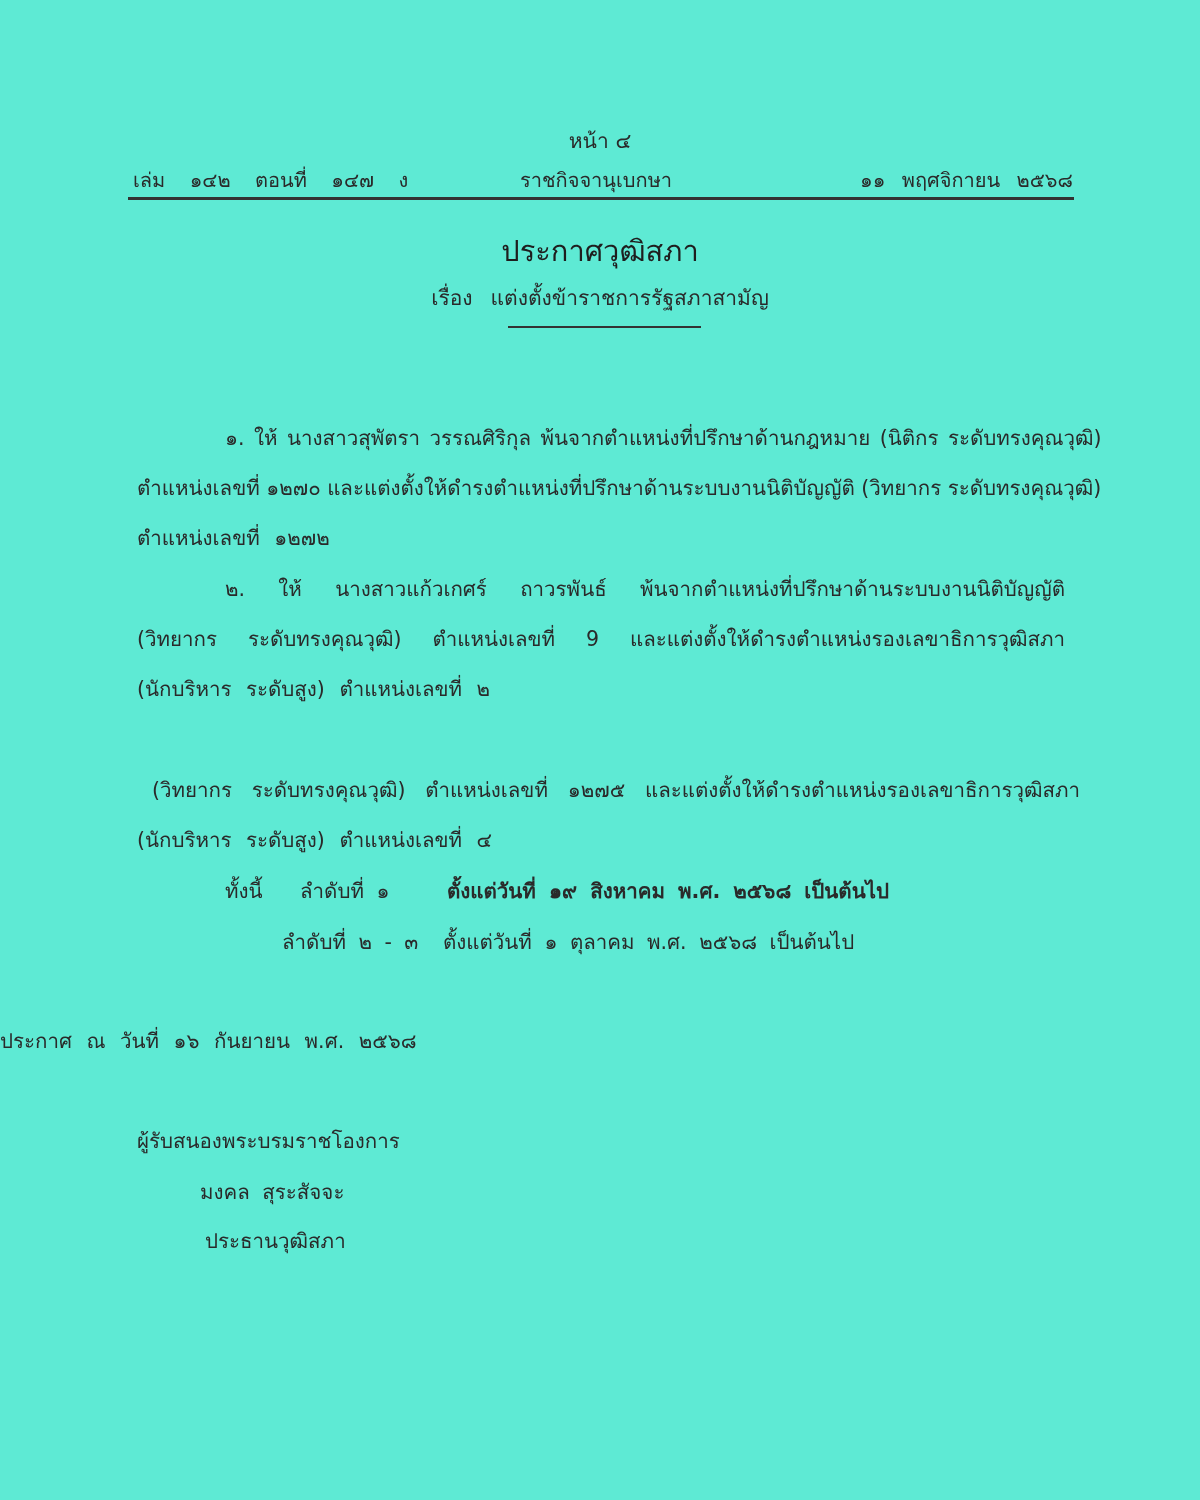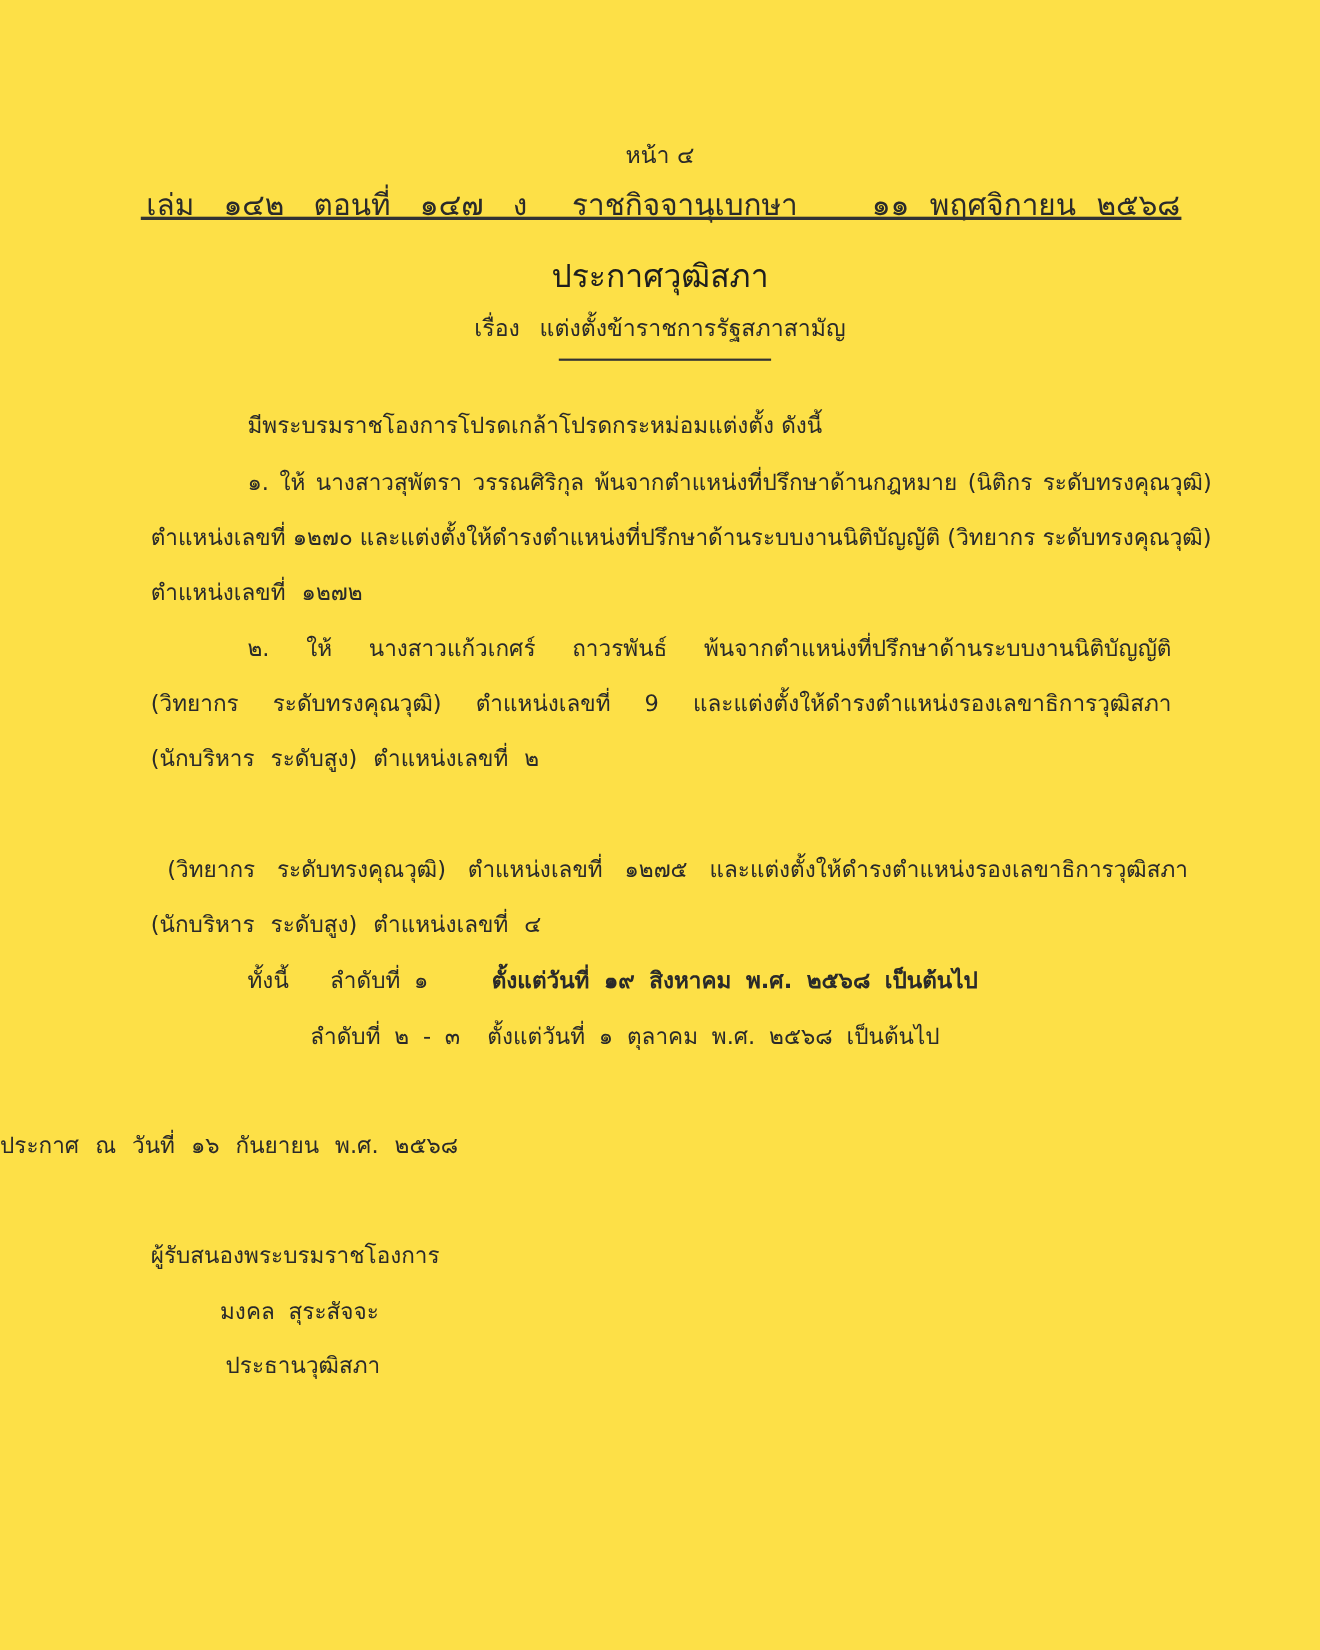--- a/index.html
+++ b/index.html
@@ -13,31 +13,31 @@
       position: relative;
       font-family: "DejaVu Sans", "Liberation Sans", sans-serif;
       color: #222222;
       overflow: hidden;
     }
     .page {
       position: absolute;
       left: 0; top: 0;
       width: 1200px;
       height: 1500px;
-      background: #fde047;
+      background: #5eead4;
     }
     .abs { position: absolute; white-space: nowrap; }
 
     .page-number {
       left: 0; width: 1200px; top: 124px;
       text-align: center; font-size: 21px; color: #2a2a2a;
     }
     .header-row {
       position: absolute; left: 133px; width: 940px; top: 164px;
-      height: 32px; font-size: 27px; color: #2a2a2a;
+      height: 32px; font-size: 20px; color: #2a2a2a;
     }
     .header-left { position: absolute; left: 0; top: 0; white-space: nowrap; word-spacing: 18px; }
     .header-center { position: absolute; left: 387px; top: 0; white-space: nowrap; }
     .header-right { position: absolute; right: 0; top: 0; white-space: nowrap; word-spacing: 10px; }
     .header-rule {
       position: absolute; left: 128px; width: 946px; top: 197px; height: 3px;
       background: #333333;
     }
 
     .title {
@@ -79,21 +79,20 @@
     <span class="header-right">๑๑ พฤศจิกายน ๒๕๖๘</span>
   </div>
   <div class="header-rule"></div>
 
   <div class="abs title">ประกาศวุฒิสภา</div>
   <div class="abs subject">
     <span class="label">เรื่อง</span><span>แต่งตั้งข้าราชการรัฐสภาสามัญ</span>
   </div>
   <div class="title-rule"></div>
 
-  <div class="line body-text intro">มีพระบรมราชโองการโปรดเกล้าโปรดกระหม่อมแต่งตั้ง ดังนี้</div>
 
   <div class="line body-text justify" style="left:225px; width:840px; top:421px; word-spacing:3px;">๑. ให้ นางสาวสุพัตรา วรรณศิริกุล พ้นจากตำแหน่งที่ปรึกษาด้านกฎหมาย (นิติกร ระดับทรงคุณวุฒิ)</div>
   <div class="line body-text justify" style="left:137px; width:928px; top:471px;">ตำแหน่งเลขที่ ๑๒๗๐ และแต่งตั้งให้ดำรงตำแหน่งที่ปรึกษาด้านระบบงานนิติบัญญัติ (วิทยากร ระดับทรงคุณวุฒิ)</div>
   <div class="line body-text" style="left:137px; top:521px; word-spacing:8px;">ตำแหน่งเลขที่ ๑๒๗๒</div>
 
   <div class="line body-text justify" style="left:225px; width:840px; top:572px;">๒. ให้ นางสาวแก้วเกศร์ ถาวรพันธ์ พ้นจากตำแหน่งที่ปรึกษาด้านระบบงานนิติบัญญัติ</div>
   <div class="line body-text justify" style="left:137px; width:928px; top:622px;">(วิทยากร ระดับทรงคุณวุฒิ) ตำแหน่งเลขที่ 9 และแต่งตั้งให้ดำรงตำแหน่งรองเลขาธิการวุฒิสภา</div>
   <div class="line body-text" style="left:137px; top:672px; word-spacing:8px;">(นักบริหาร ระดับสูง) ตำแหน่งเลขที่ ๒</div>
 
   <div class="line body-text justify" style="left:152px; width:928px; top:773px;">(วิทยากร ระดับทรงคุณวุฒิ) ตำแหน่งเลขที่ ๑๒๗๕ และแต่งตั้งให้ดำรงตำแหน่งรองเลขาธิการวุฒิสภา</div>

